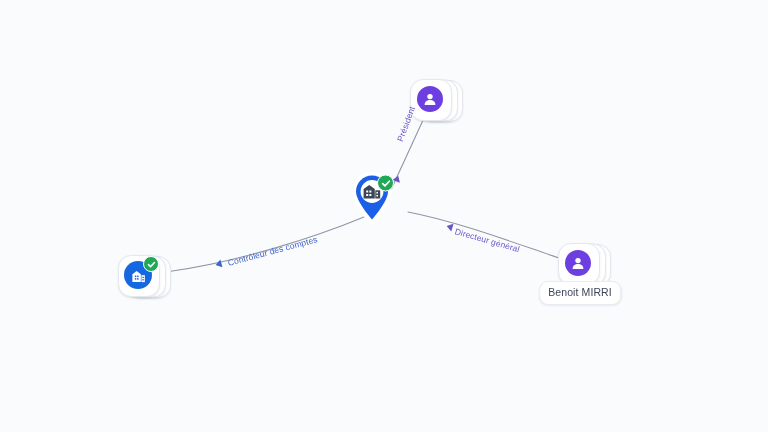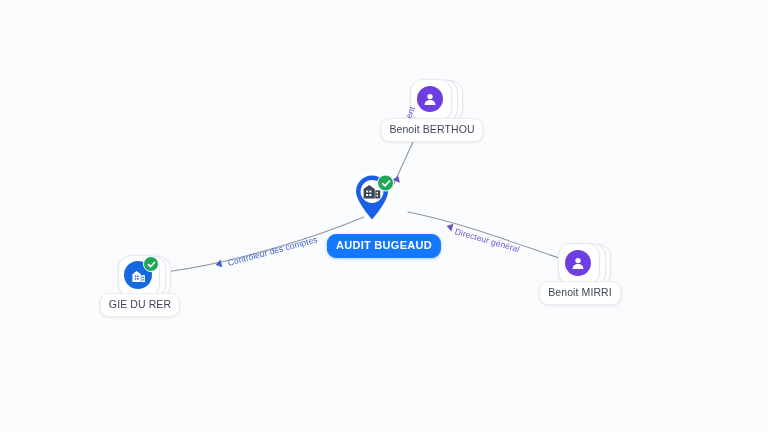--- a/index.html
+++ b/index.html
@@ -197,21 +197,20 @@
         <div class="card c1"></div>
         <div class="avatar-circle">
           <svg width="16" height="16" viewBox="0 0 16 16" xmlns="http://www.w3.org/2000/svg">
             <circle cx="8" cy="5.6" r="2.7" fill="#ffffff"></circle>
             <path d="M 2.6,14 C 2.6,10.6 5.1,9.1 8,9.1 C 10.9,9.1 13.4,10.6 13.4,14 Z" fill="#ffffff"></path>
           </svg>
         </div>
       </div>
     </div>
   </div>
-  <div class="node-label" style="left:432px; top:118px;">Benoit BERTHOU</div>
 
   <div class="node" style="left:140px; top:277px;">
     <div class="node-visual">
       <div class="stack">
         <div class="card c3"></div>
         <div class="card c2"></div>
         <div class="card c1"></div>
         <div class="comp-circle">
           <svg width="17" height="17" viewBox="0 0 18 18" xmlns="http://www.w3.org/2000/svg">
             <path d="M 2.5,16 L 2.5,7.6 L 7,4.2 L 11.5,7.6 L 11.5,16 Z" fill="#ffffff"></path>
@@ -225,21 +224,20 @@
           </svg>
         </div>
         <div class="badge-check" style="left:25px; top:1px;">
           <svg width="9" height="9" viewBox="0 0 12 12" xmlns="http://www.w3.org/2000/svg">
             <path d="M 2,6.2 L 4.7,8.8 L 10,3.3" stroke="#ffffff" stroke-width="2.1" fill="none" stroke-linecap="round" stroke-linejoin="round"></path>
           </svg>
         </div>
       </div>
     </div>
   </div>
-  <div class="node-label" style="left:140px; top:293px;">GIE DU RER</div>
 
   <div class="node" style="left:580px; top:265px;">
     <div class="node-visual">
       <div class="stack">
         <div class="card c3"></div>
         <div class="card c2"></div>
         <div class="card c1"></div>
         <div class="avatar-circle">
           <svg width="16" height="16" viewBox="0 0 16 16" xmlns="http://www.w3.org/2000/svg">
             <circle cx="8" cy="5.6" r="2.7" fill="#ffffff"></circle>
@@ -272,15 +270,14 @@
           </svg>
         </div>
         <div class="badge-check" style="left:32px; top:4px; width:15px; height:15px;">
           <svg width="10" height="10" viewBox="0 0 12 12" xmlns="http://www.w3.org/2000/svg">
             <path d="M 2,6.2 L 4.7,8.8 L 10,3.3" stroke="#ffffff" stroke-width="2.1" fill="none" stroke-linecap="round" stroke-linejoin="round"></path>
           </svg>
         </div>
       </div>
     </div>
   </div>
-  <div class="node-label primary" style="left:384px; top:234px;">AUDIT BUGEAUD</div>
 
 </div>
 
 </body></html>

